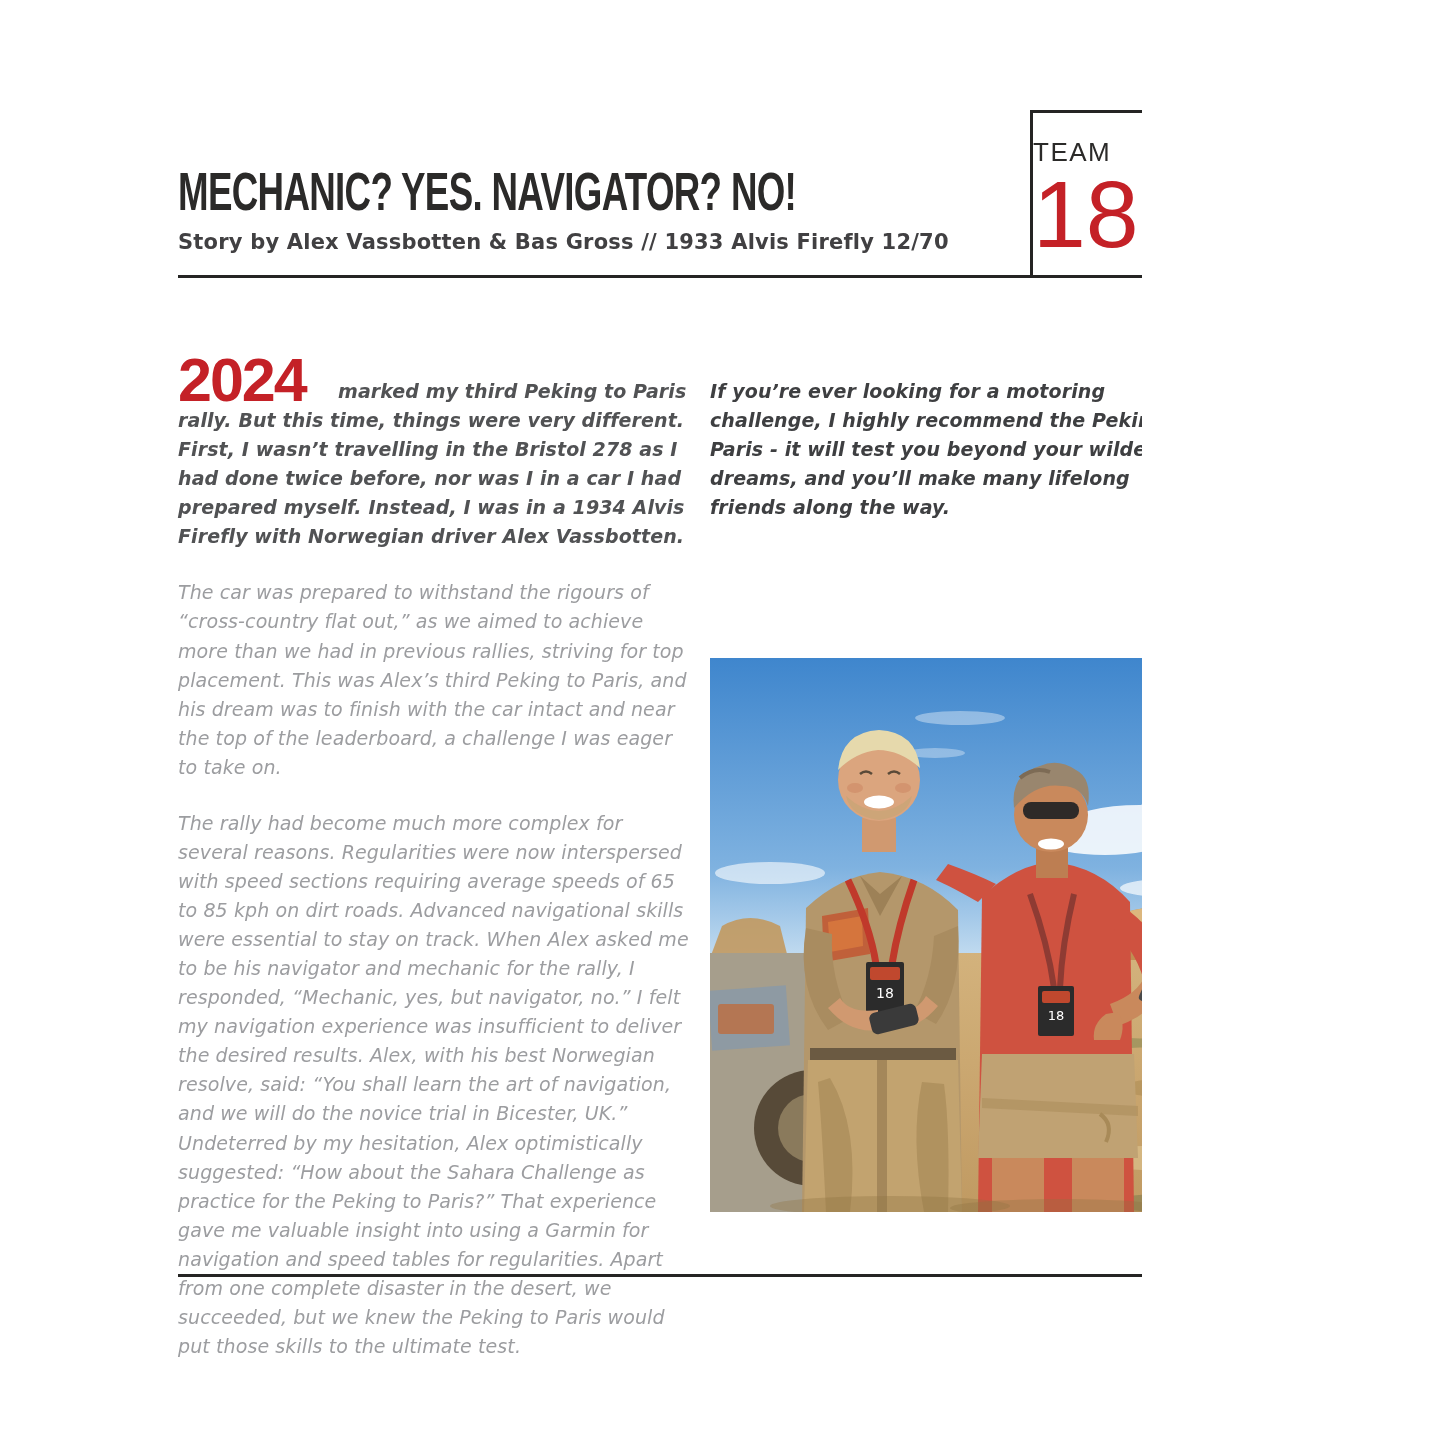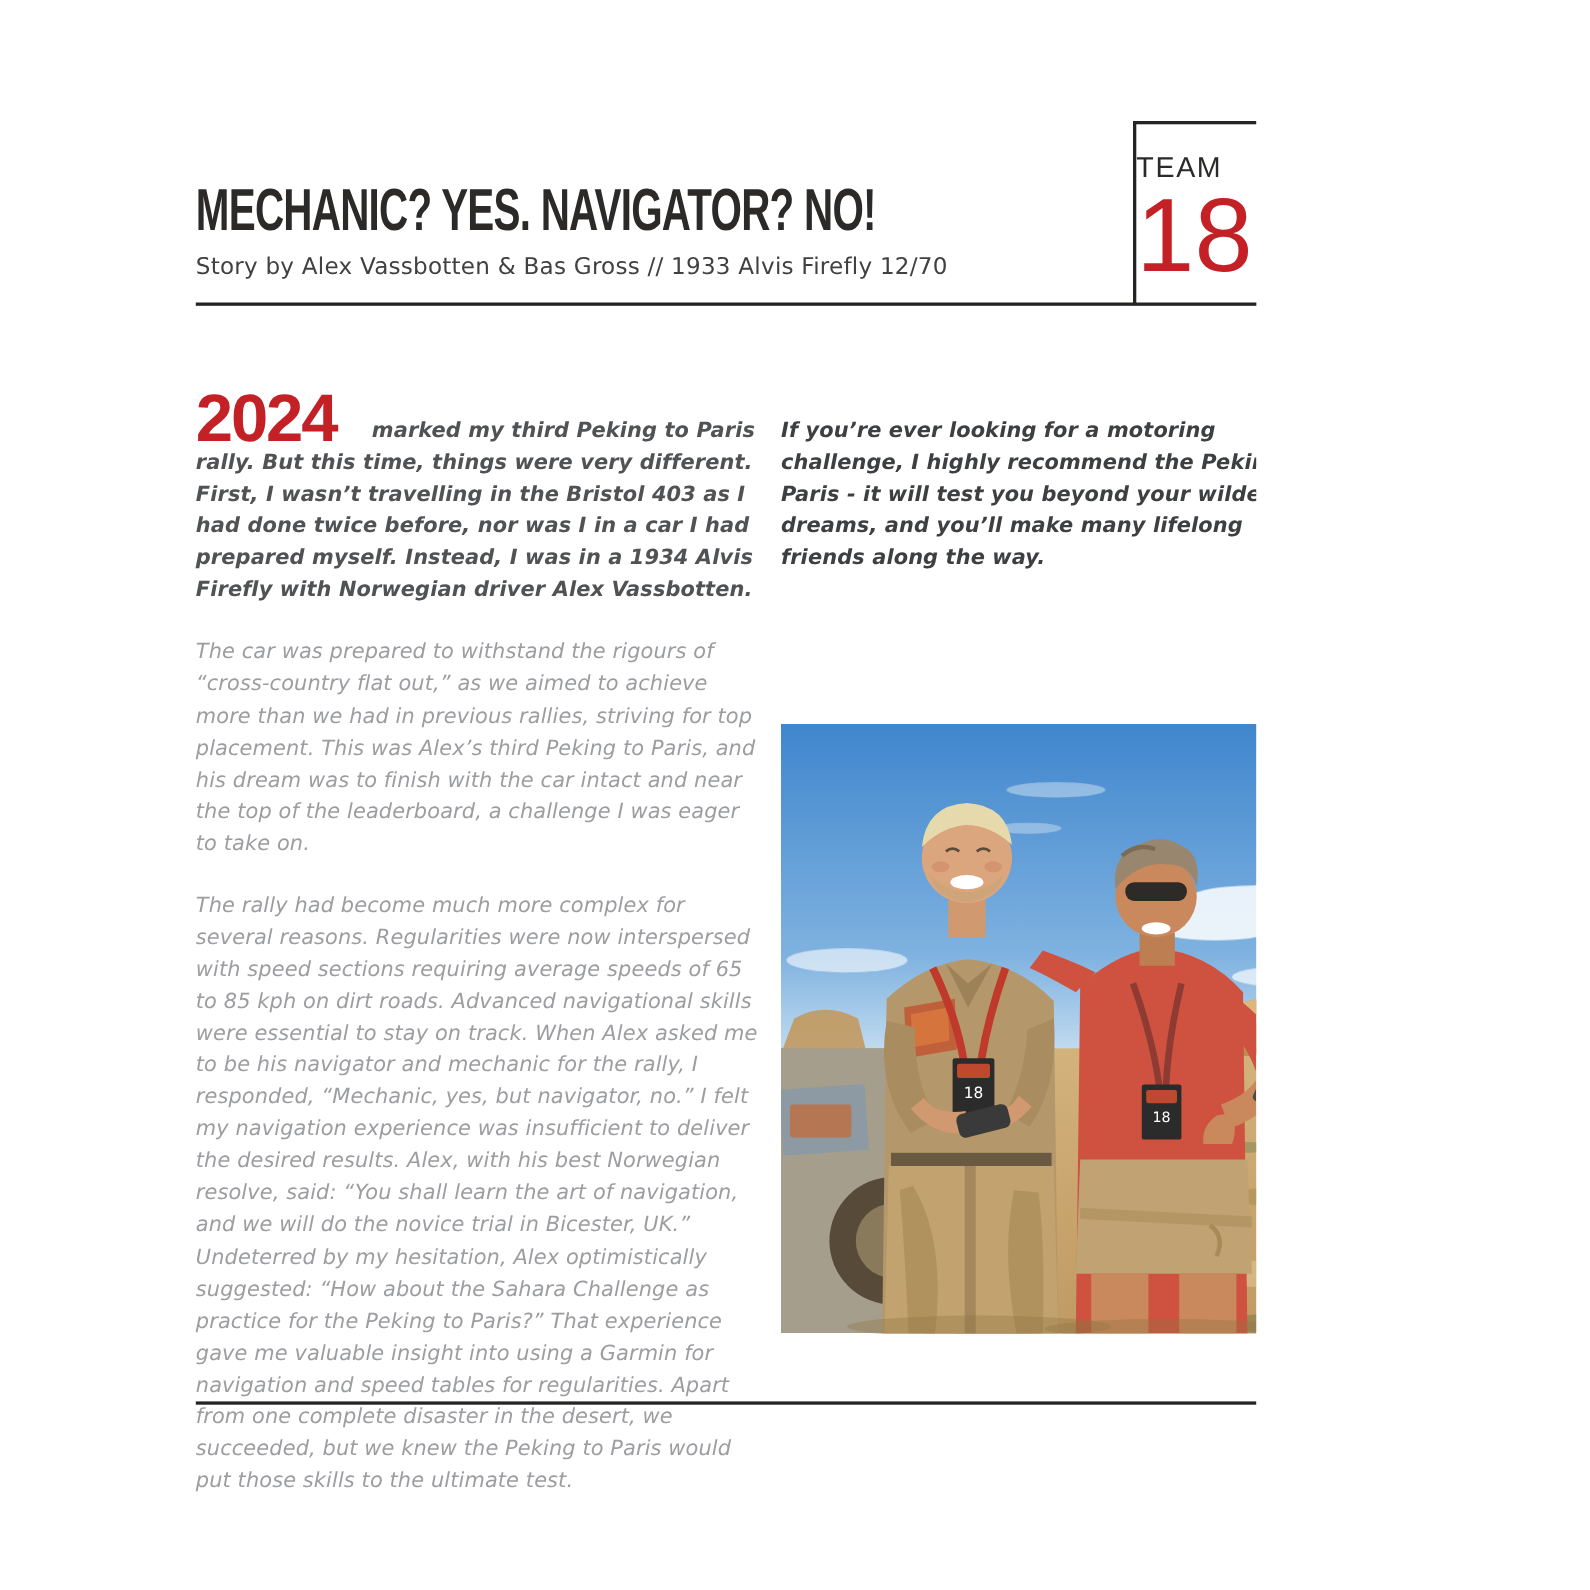--- a/index.html
+++ b/index.html
@@ -10,21 +10,21 @@
   
   .title {
     position:absolute; left:178px; top:160px; margin:0;
     font-family:"Liberation Sans", sans-serif;
     font-size:54px; font-weight:bold; letter-spacing:-1px;
     color:#2b2a29; white-space:nowrap;
     transform:scaleX(0.68); transform-origin:left center;
   }
   .byline {
     position:absolute; left:178px; top:230px; margin:0;
-    font-size:21px; color:#414042; letter-spacing:0.2px;
+    font-size:21px; color:#414042; letter-spacing:0.2px;font-weight:bold;
   }
   .header-rule {
     position:absolute; left:178px; top:275px; width:1030px; height:3px;
     background:#252423;
   }
   .team-box {
     position:absolute; left:1030px; top:110px; width:178px; height:168px;
     border:3px solid #252423; box-sizing:border-box; background:#ffffff;
     text-align:left;
   }
@@ -86,21 +86,21 @@
   <p class="byline">Story by Alex Vassbotten &amp; Bas Gross // 1933 Alvis Firefly 12/70</p>
   <div class="header-rule"></div>
 
   <div class="team-box">
     <div class="team-label">TEAM</div>
     <div class="team-number">18</div>
   </div>
 
   <main class="columns">
     <div class="col-left">
-      <p class="p-first txt-dark"><span class="dropnum">2024</span><span>marked my third Peking to Paris rally. But this time, things were very different. First, I wasn’t travelling in the Bristol 403 as I had done twice before, nor was I in a car I had prepared myself. Instead, I was in a 1934 Alvis Firefly with Norwegian driver Alex Vassbotten.</span></p>
+      <p class="p-first txt-dark"><span class="dropnum">2024</span><span>marked my third Peking to Paris rally. But this time, things were very different. First, I wasn’t travelling in the Bristol 278 as I had done twice before, nor was I in a car I had prepared myself. Instead, I was in a 1934 Alvis Firefly with Norwegian driver Alex Vassbotten.</span></p>
       <p class="txt-light">The car was prepared to withstand the rigours of “cross-country flat out,” as we aimed to achieve more than we had in previous rallies, striving for top placement. This was Alex’s third Peking to Paris, and his dream was to finish with the car intact and near the top of the leaderboard, a challenge I was eager to take on.</p>
       <p class="txt-light">The rally had become much more complex for several reasons. Regularities were now interspersed with speed sections requiring average speeds of 65 to 85 kph on dirt roads. Advanced navigational skills were essential to stay on track. When Alex asked me to be his navigator and mechanic for the rally, I responded, “Mechanic, yes, but navigator, no.” I felt my navigation experience was insufficient to deliver the desired results. Alex, with his best Norwegian resolve, said: “You shall learn the art of navigation, and we will do the novice trial in Bicester, UK.” Undeterred by my hesitation, Alex optimistically suggested: “How about the Sahara Challenge as practice for the Peking to Paris?” That experience gave me valuable insight into using a Garmin for navigation and speed tables for regularities.  Apart from one complete disaster in the desert, we succeeded, but we knew the Peking to Paris would put those skills to the ultimate test.</p>
     </div>
     <div class="col-right">
       <p class="txt-bold">If you’re ever looking for a motoring challenge, I highly recommend the Peking to Paris - it will test you beyond your wildest dreams, and you’ll make many lifelong friends along the way.</p>
     </div>
   </main>
 
   <figure class="photo">
     <svg width="508" height="554" viewBox="0 0 508 554" xmlns="http://www.w3.org/2000/svg">

